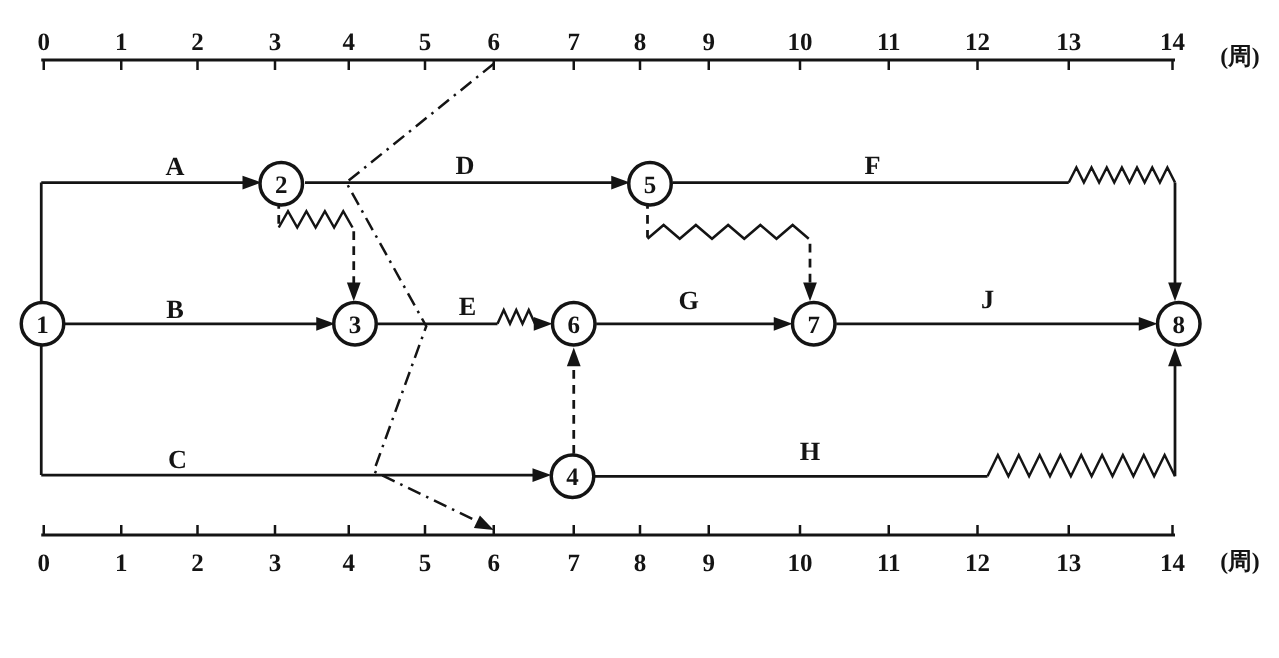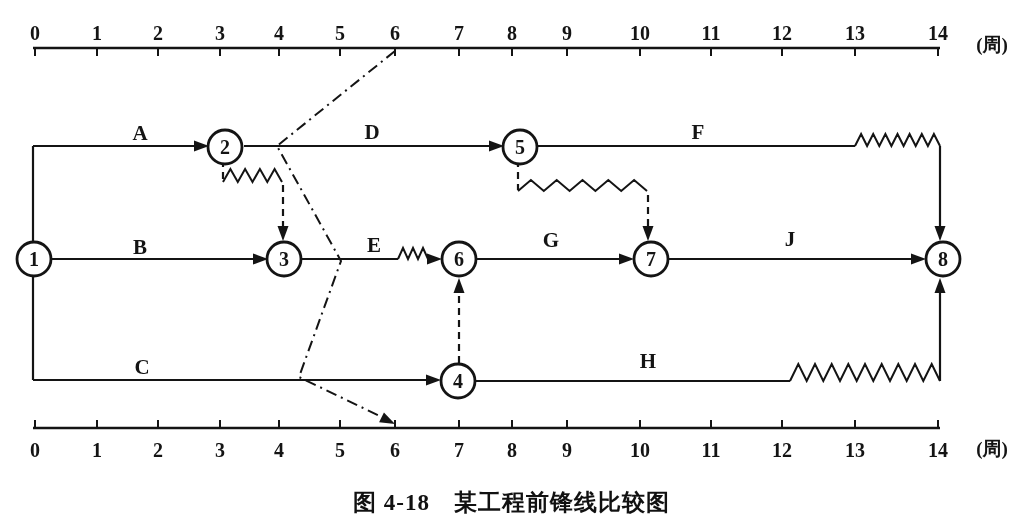--- a/index.html
+++ b/index.html
@@ -146,14 +146,13 @@
       <text x="140" y="140" text-anchor="middle" font-size="21" font-weight="bold" fill="#141414">A</text>
       <text x="140" y="254" text-anchor="middle" font-size="21" font-weight="bold" fill="#141414">B</text>
       <text x="142" y="374" text-anchor="middle" font-size="21" font-weight="bold" fill="#141414">C</text>
       <text x="372" y="139" text-anchor="middle" font-size="21" font-weight="bold" fill="#141414">D</text>
       <text x="374" y="252" text-anchor="middle" font-size="21" font-weight="bold" fill="#141414">E</text>
       <text x="698" y="139" text-anchor="middle" font-size="21" font-weight="bold" fill="#141414">F</text>
       <text x="551" y="247" text-anchor="middle" font-size="21" font-weight="bold" fill="#141414">G</text>
       <text x="648" y="368" text-anchor="middle" font-size="21" font-weight="bold" fill="#141414">H</text>
       <text x="790" y="246" text-anchor="middle" font-size="21" font-weight="bold" fill="#141414">J</text>
     </svg>
-  <div class="caption">图 4-18　某工程前锋线比较图</div>
 </div>
 
 </body></html>

